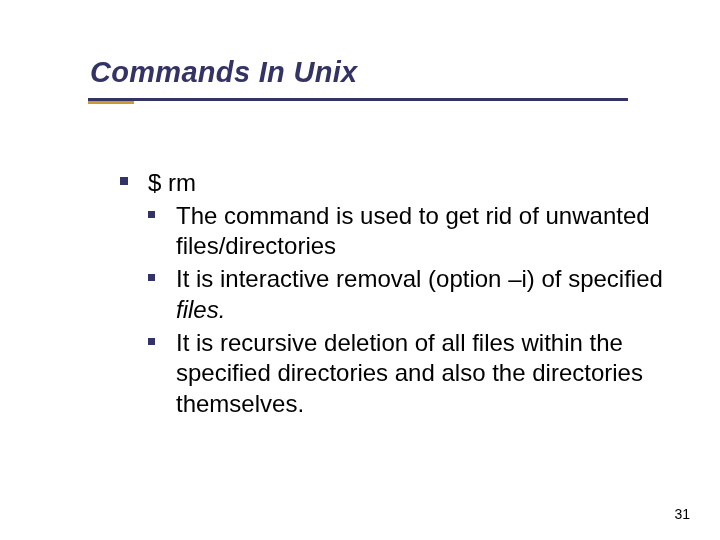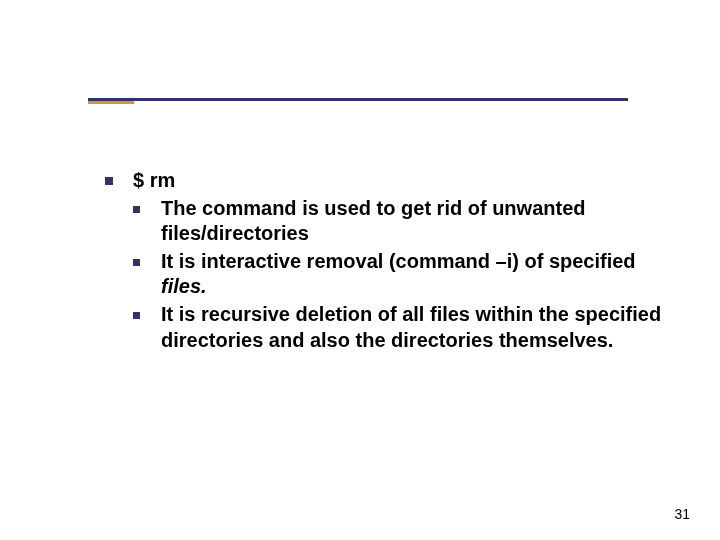--- a/index.html
+++ b/index.html
@@ -39,26 +39,25 @@
   .title-accent {
     position: absolute;
     left: 88px;
     top: 101px;
     width: 46px;
     height: 3px;
     background: #cc9933;
   }
   .body {
     position: absolute;
-    left: 105px;
+    left: 120px;
     top: 168px;
     width: 560px;
-    font-size: 20px;
+    font-size: 24px;
     line-height: 1.28;
-    font-weight: bold;
   }
   .b1 {
     position: relative;
     padding-left: 28px;
     margin-bottom: 2px;
   }
   .b2 {
     position: relative;
     padding-left: 56px;
     margin-bottom: 2px;
@@ -86,37 +85,38 @@
     bottom: 18px;
     font-size: 14px;
     color: #000;
   }
 </style>
 </head>
 <body>
 
 <div class="slide">
 
+  <div class="title">Commands In Unix</div>
   <div class="title-underline"></div>
   <div class="title-accent"></div>
 
   <div class="body">
 
     <div class="b1">
       <span class="sq-outer"></span>
       <span>$ rm</span>
     </div>
     <div class="b2">
       <span class="sq-inner"></span>
       <span>The command is used to get rid of unwanted files/directories</span>
     </div>
 
     <div class="b2">
       <span class="sq-inner"></span>
-      <span>It is interactive removal (command –i) of specified </span><span class="ital">files.</span>
+      <span>It is interactive removal (option –i) of specified </span><span class="ital">files.</span>
     </div>
 
     <div class="b2">
       <span class="sq-inner"></span>
       <span>It is recursive deletion of all files within the specified directories and also the directories themselves.</span>
     </div>
 
   </div>
 
   <div class="pagenum">31</div>

